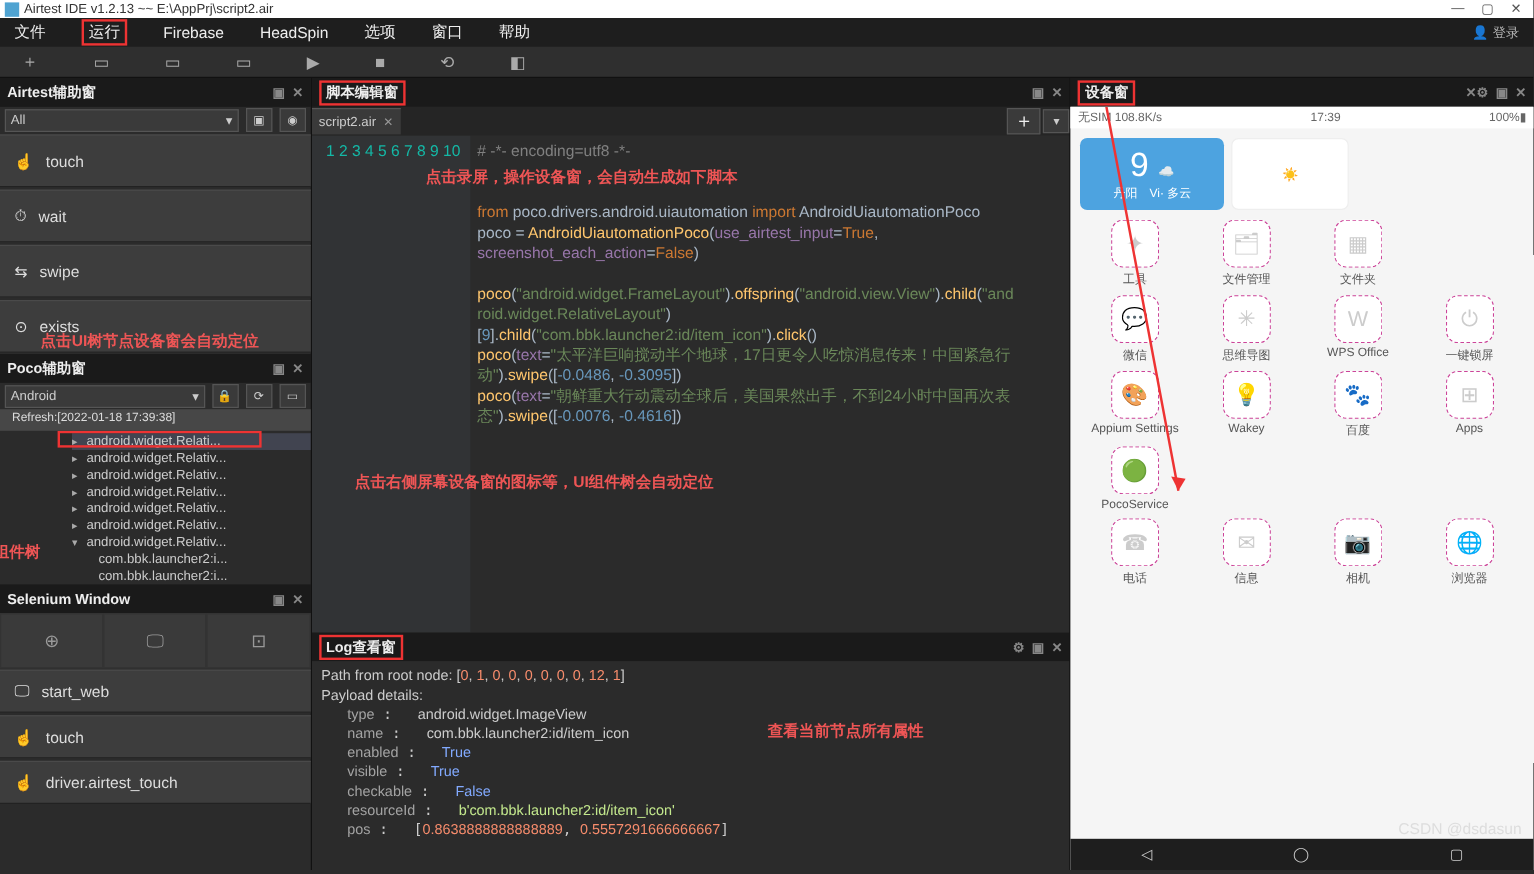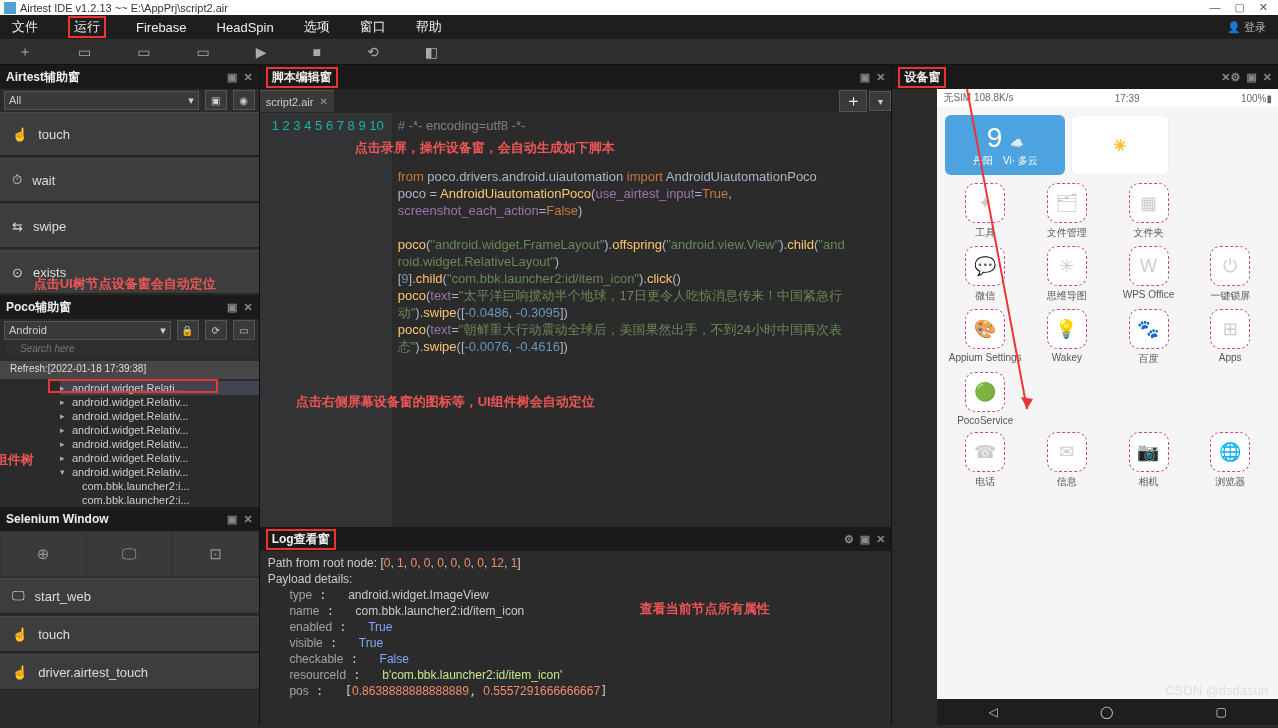--- a/index.html
+++ b/index.html
@@ -48,21 +48,21 @@
 .addbtn { margin-left:auto; width:28px;height:22px;background:#3a3a3a;color:#eee;font-size:16px;display:flex;align-items:center;justify-content:center;border:1px solid #555; }
 .editor { flex:1; background:#2b2b2b; display:flex; font-family:Consolas,monospace; font-size:13px; line-height:17px; overflow:hidden; position:relative; }
 .gutter { background:#313335; color:#14b8a6; text-align:right; padding:4px 8px 4px 12px; }
 .code { padding:4px 6px; white-space:pre; color:#a9b7c6; }
 .c-gray{color:#808080;} .c-kw{color:#cc7832;} .c-fn{color:#ffc66d;} .c-str{color:#6a8759;} .c-num{color:#6897bb;} .c-par{color:#9876aa;}
 
 .logpanel { height:198px; display:flex; flex-direction:column; }
 .logbody { flex:1; background:#2b2b2b; font-family:Consolas,monospace; font-size:12px; color:#ccc; padding:4px 8px; line-height:16px; white-space:pre; position:relative; }
 .l-key{color:#a3a3a3;} .l-str{color:#c3e88d;} .l-bool{color:#82aaff;} .l-num{color:#f78c6c;}
 
-.devicebody { flex:1; background:#f5f5f5; position:relative;margin-left:45px; }
+.devicebody { flex:1; background:#f5f5f5; position:relative; }
 .phonestatus { height:18px; background:#fff; color:#666; font-size:10px; display:flex; align-items:center; padding:0 6px; justify-content:space-between; }
 .bigcards { display:flex; padding:8px 8px 4px 8px; gap:6px; }
 .card { height:60px; border-radius:6px; display:flex; align-items:center; justify-content:center; color:#fff; font-size:11px; }
 .card.blue { background:#4da3e0; width:120px; flex-direction:column; }
 .card.white { background:#fff; width:98px; border:1px solid #eee; color:#a66; }
 .card.pale { background:#fdeee8; width:80px; color:#c77; }
 .appgrid { display:grid; grid-template-columns:repeat(4,1fr); padding:4px 8px; gap:6px 2px; text-align:center; }
 .app { display:flex; flex-direction:column; align-items:center; gap:3px; }
 .app .ic { width:40px;height:40px;border-radius:10px;border:1.5px dashed #c49;background:#fff;display:flex;align-items:center;justify-content:center;font-size:18px; }
 .app .lb { font-size:10px; color:#555; }
@@ -150,21 +150,20 @@
     </div>
     <div class="filterrow">
       <div class="combo">
           <span>Android</span>
           <span>▾</span>
         </div>
       <div class="iconbtn redbox">🔒</div>
       <div class="iconbtn redbox">⟳</div>
       <div class="iconbtn redbox">▭</div>
     </div>
-    <div class="searchrow"><input placeholder="Search here" style=""></div>
     <div class="refresh">Refresh:[2022-01-18 17:39:38]</div>
     <div class="tree" style="position:relative;">
       <div class="redbox" style="position:absolute;left:48px;top:0;width:170px;height:14px;pointer-events:none;"></div>
       <div class="row sel">
           <span class="arrow">▸</span>
           <span>android.widget.Relati...</span>
         </div>
       <div class="row">
           <span class="arrow">▸</span>
           <span>android.widget.Relativ...</span>

